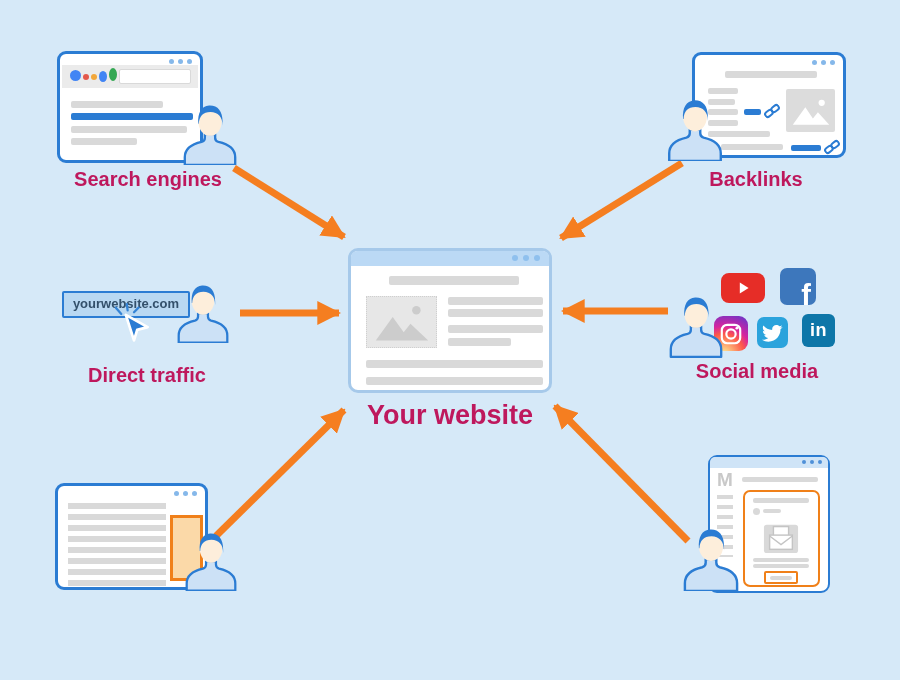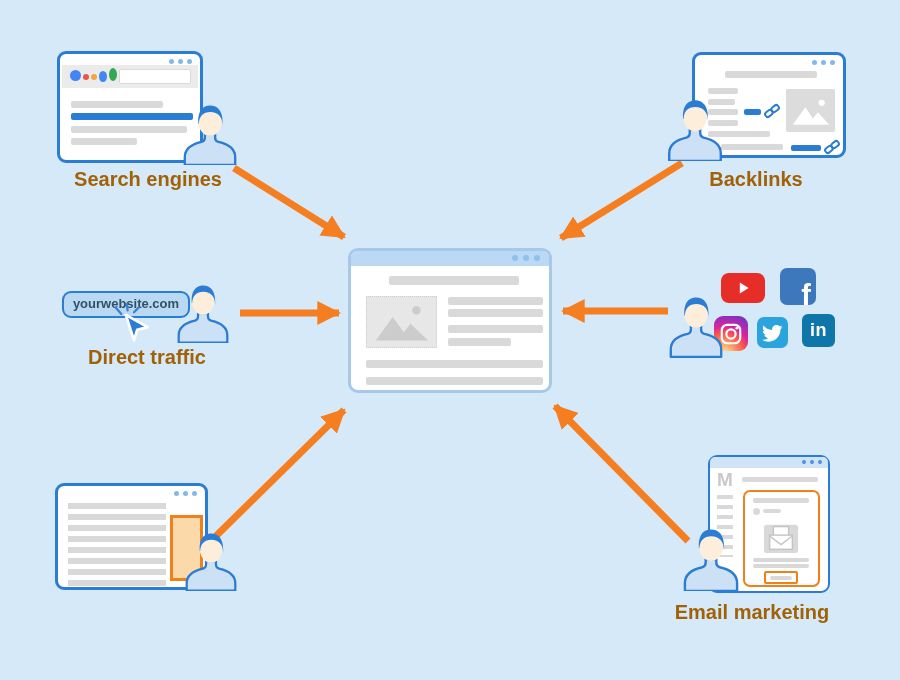--- a/index.html
+++ b/index.html
@@ -4,35 +4,35 @@
 <style>
   html,body{margin:0;padding:0;}
   .stage{position:relative;width:900px;height:680px;background:#d6e9f8;overflow:hidden;
          font-family:"Liberation Sans",sans-serif;}
   .win{position:absolute;background:#fff;border:3px solid #2b7cd3;border-radius:9px;
        box-sizing:border-box;z-index:2;}
   .ln{position:absolute;background:#d9d9d9;border-radius:2px;height:7px;}
   .ln.blue{background:#2b7cd3;}
   .dots3{position:absolute;top:5px;right:8px;display:flex;gap:4px;}
   .dots3 i{width:5px;height:5px;border-radius:50%;background:#85b8ea;}
-  .lbl{position:absolute;transform:translateX(-50%);color:#a16207;font-weight:700;
+  .lbl{position:absolute;transform:translateX(-50%);color:#be185d;font-weight:700;
        font-size:20px;white-space:nowrap;z-index:3;}
   .person{position:absolute;z-index:5;}
   .arrows{position:absolute;left:0;top:0;z-index:4;}
   .chain{position:absolute;transform:rotate(-38deg);z-index:2;}
   .imgbox{position:absolute;display:flex;align-items:center;justify-content:center;}
   .tile{position:absolute;display:flex;align-items:center;justify-content:center;z-index:2;}
   
   .toolbar{position:absolute;left:2px;right:2px;top:11px;height:23px;background:#ebebeb;}
   .logo{position:absolute;left:8px;top:5px;display:flex;gap:2px;align-items:flex-start;}
   .searchbox{position:absolute;right:7px;top:4px;width:70px;height:13px;background:#fff;
              border:1px solid #d9d9d9;border-radius:2px;}
   
   .urlbar{position:absolute;left:62px;top:291px;width:128px;height:27px;background:#b9d8f2;
-          border:2.5px solid #2b7cd3;border-radius:9px;box-sizing:border-box;z-index:2;
+          border:2.5px solid #2b7cd3;border-radius:2px;box-sizing:border-box;z-index:2;
           color:#33506b;font-weight:700;font-size:13px;text-align:center;line-height:22px;}
   
   .stripes{position:absolute;background:repeating-linear-gradient(to bottom,#d9d9d9 0 6px,transparent 6px 11px);}
   .banner{position:absolute;left:112px;top:29px;width:33px;height:66px;background:#fbd9a8;
           border:3px solid #f08019;box-sizing:border-box;}
   
   .mailbar{position:absolute;left:0;right:0;top:0;height:11px;background:#cfe4f7;border-radius:5px 5px 0 0;}
   .mailbar .dots3{top:3px;right:6px;}
   .mailbar .dots3 i{width:4px;height:4px;background:#4f90d8;}
   .gmail-m{position:absolute;left:7px;top:13px;font-weight:700;font-size:19px;color:#c9c9c9;line-height:1;}
@@ -154,21 +154,21 @@
     <g stroke="#3584d6" stroke-width="2.5" stroke-linecap="round">
       <line x1="8" y1="12" x2="2" y2="5"></line>
         <line x1="15" y1="8" x2="14" y2="1"></line>
         <line x1="22" y1="10" x2="27" y2="5"></line>
     </g>
     <path d="M13,13 L22,41 L25.5,29.5 L37,26.5 Z" fill="#2b7cd3" stroke="#ffffff" stroke-width="3" stroke-linejoin="round"></path>
   </svg>
   <svg class="person" viewBox="0 0 60 66" style="left:176px;top:283px;width:54px;height:60px;">
       <use href="#person-shape"></use>
     </svg>
-  <div class="lbl" style="left:147px;top:346px;">Direct traffic</div>
+  <div class="lbl" style="left:147px;top:364px;">Direct traffic</div>
 
   <svg class="person" viewBox="0 0 60 66" style="left:668px;top:294px;width:56px;height:64px;">
       <use href="#person-shape"></use>
     </svg>
   <div class="tile" style="left:721px;top:273px;width:44px;height:30px;background:#e62d27;border-radius:8px;">
     <svg viewBox="0 0 20 20" width="16" height="16">
         <path d="M6,3 L17,10 L6,17 Z" fill="#ffffff"></path>
       </svg>
   </div>
   <div class="tile" style="left:780px;top:268px;width:36px;height:37px;background:#3d77bc;border-radius:7px;overflow:hidden;">
@@ -184,20 +184,21 @@
     </svg>
   </div>
   <div class="tile" style="left:757px;top:317px;width:31px;height:31px;background:#2ba3dc;border-radius:7px;">
     <svg viewBox="0 0 24 24" width="23" height="23">
       <path transform="translate(1,2) scale(0.9)" fill="#ffffff" d="M24 4.6c-.9.4-1.8.7-2.8.8 1-.6 1.8-1.6 2.2-2.7-1 .6-2 1-3.1 1.2-.9-1-2.2-1.6-3.6-1.6-2.7 0-4.9 2.2-4.9 4.9 0 .4 0 .8.1 1.1C7.7 8.1 4.1 6.1 1.7 3.1c-.4.7-.7 1.6-.7 2.5 0 1.7.9 3.2 2.2 4.1-.8 0-1.6-.2-2.2-.6v.1c0 2.4 1.7 4.4 3.9 4.8-.4.1-.8.2-1.3.2-.3 0-.6 0-.9-.1.6 2 2.4 3.4 4.6 3.4-1.7 1.3-3.8 2.1-6.1 2.1-.4 0-.8 0-1.2-.1 2.2 1.4 4.8 2.2 7.5 2.2 9.1 0 14-7.5 14-14v-.6c1-.7 1.8-1.6 2.5-2.5z"></path>
     </svg>
   </div>
   <div class="tile" style="left:802px;top:314px;width:33px;height:33px;background:#0e76a8;border-radius:6px;">
     <span class="in-txt">in</span>
   </div>
+  <div class="lbl" style="left:757px;top:360px;">Social media</div>
 
   <div class="win" style="left:55px;top:483px;width:153px;height:107px;">
     <div class="dots3">
         <i></i>
         <i></i>
         <i></i>
       </div>
     <div class="stripes" style="left:10px;top:17px;width:98px;height:83px;"></div>
     <div class="banner"></div>
   </div>
@@ -229,21 +230,20 @@
       <div class="ln" style="left:8px;top:66px;width:56px;height:3.5px;"></div>
       <div class="ln" style="left:8px;top:72px;width:56px;height:3.5px;"></div>
       <div class="mailbtn">
         <div class="ln" style="position:static;width:22px;height:4px;"></div>
       </div>
     </div>
   </div>
   <svg class="person" viewBox="0 0 60 66" style="left:682px;top:527px;width:58px;height:64px;">
       <use href="#person-shape"></use>
     </svg>
-  <div class="lbl" style="left:752px;top:601px;">Email marketing</div>
 
   <div class="site">
     <div class="sitebar">
       <div class="dots3">
           <i></i>
           <i></i>
           <i></i>
         </div>
     </div>
     <div class="ln" style="left:38px;top:25px;width:130px;height:9px;"></div>
@@ -253,14 +253,15 @@
         <path d="M4,48 L24,20 L37,38 L45,28 L66,48 Z" fill="#cccccc"></path>
       </svg>
     </div>
     <div class="ln" style="left:97px;top:46px;width:95px;height:8px;"></div>
     <div class="ln" style="left:97px;top:58px;width:95px;height:8px;"></div>
     <div class="ln" style="left:97px;top:74px;width:95px;height:8px;"></div>
     <div class="ln" style="left:97px;top:87px;width:63px;height:8px;"></div>
     <div class="ln" style="left:15px;top:109px;width:177px;height:8px;"></div>
     <div class="ln" style="left:15px;top:126px;width:177px;height:8px;"></div>
   </div>
+  <div class="lbl lbl-big" style="left:450px;top:400px;">Your website</div>
 
 </div>
 
 </body></html>

